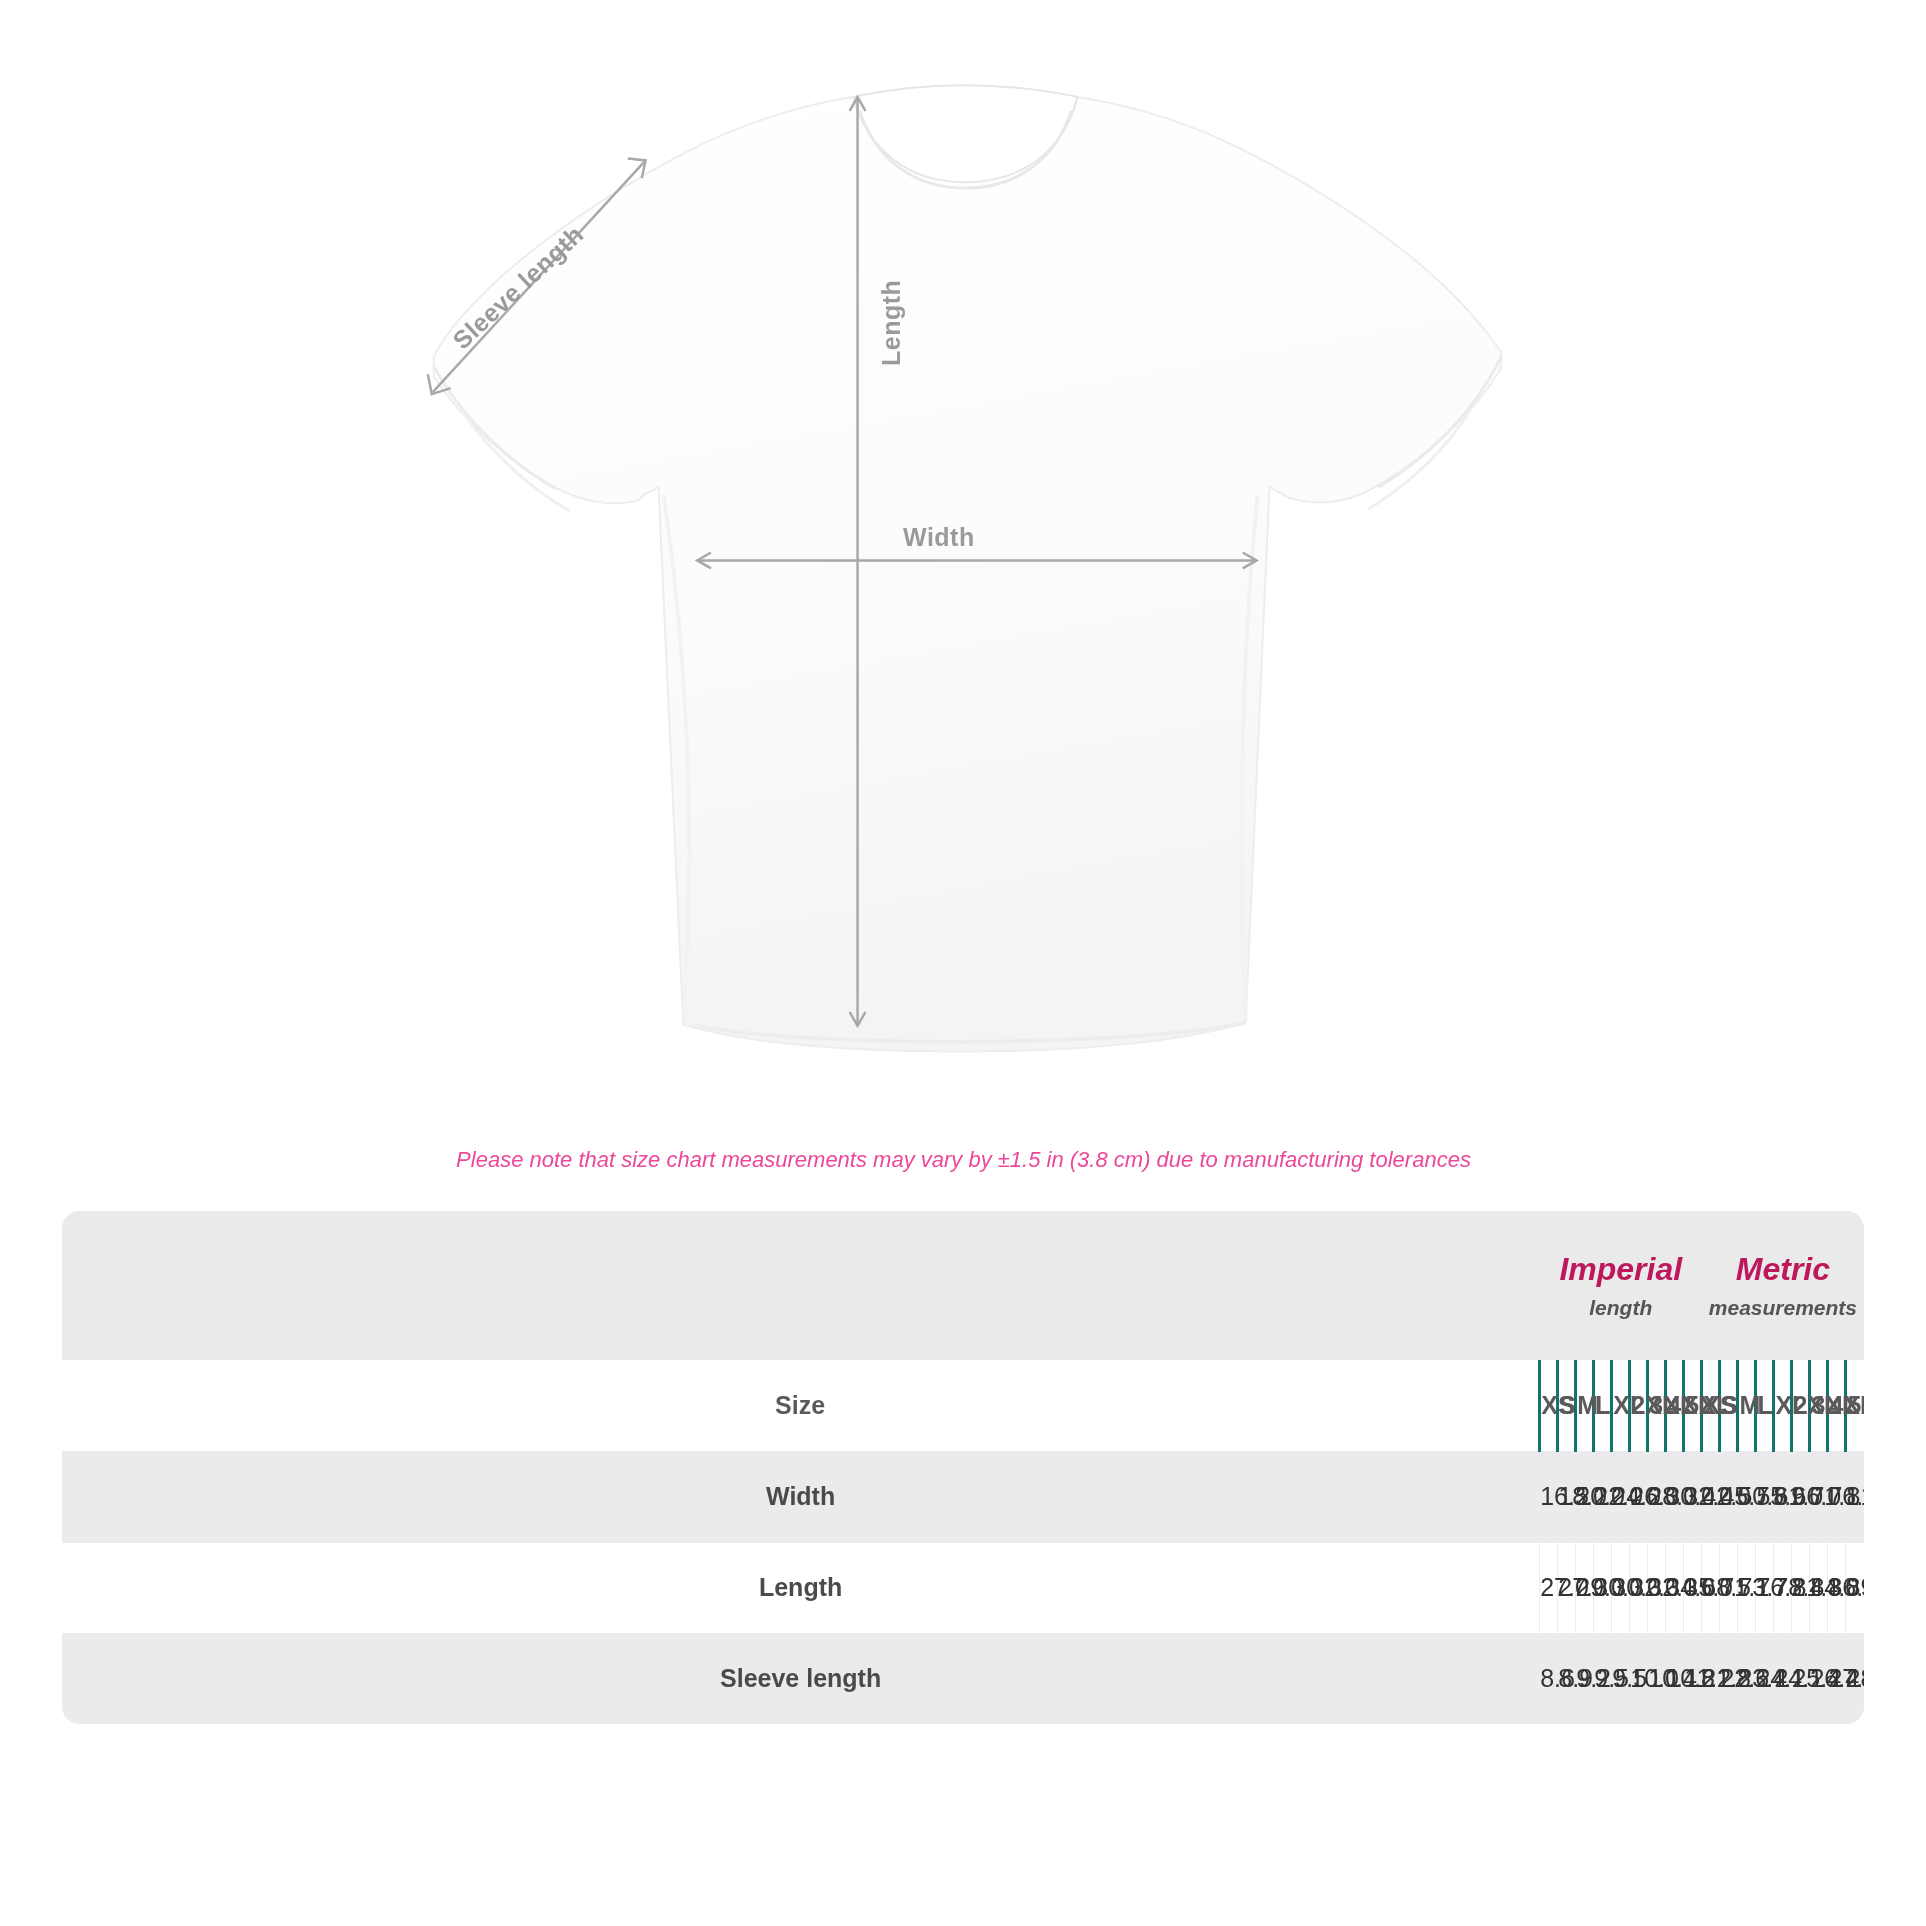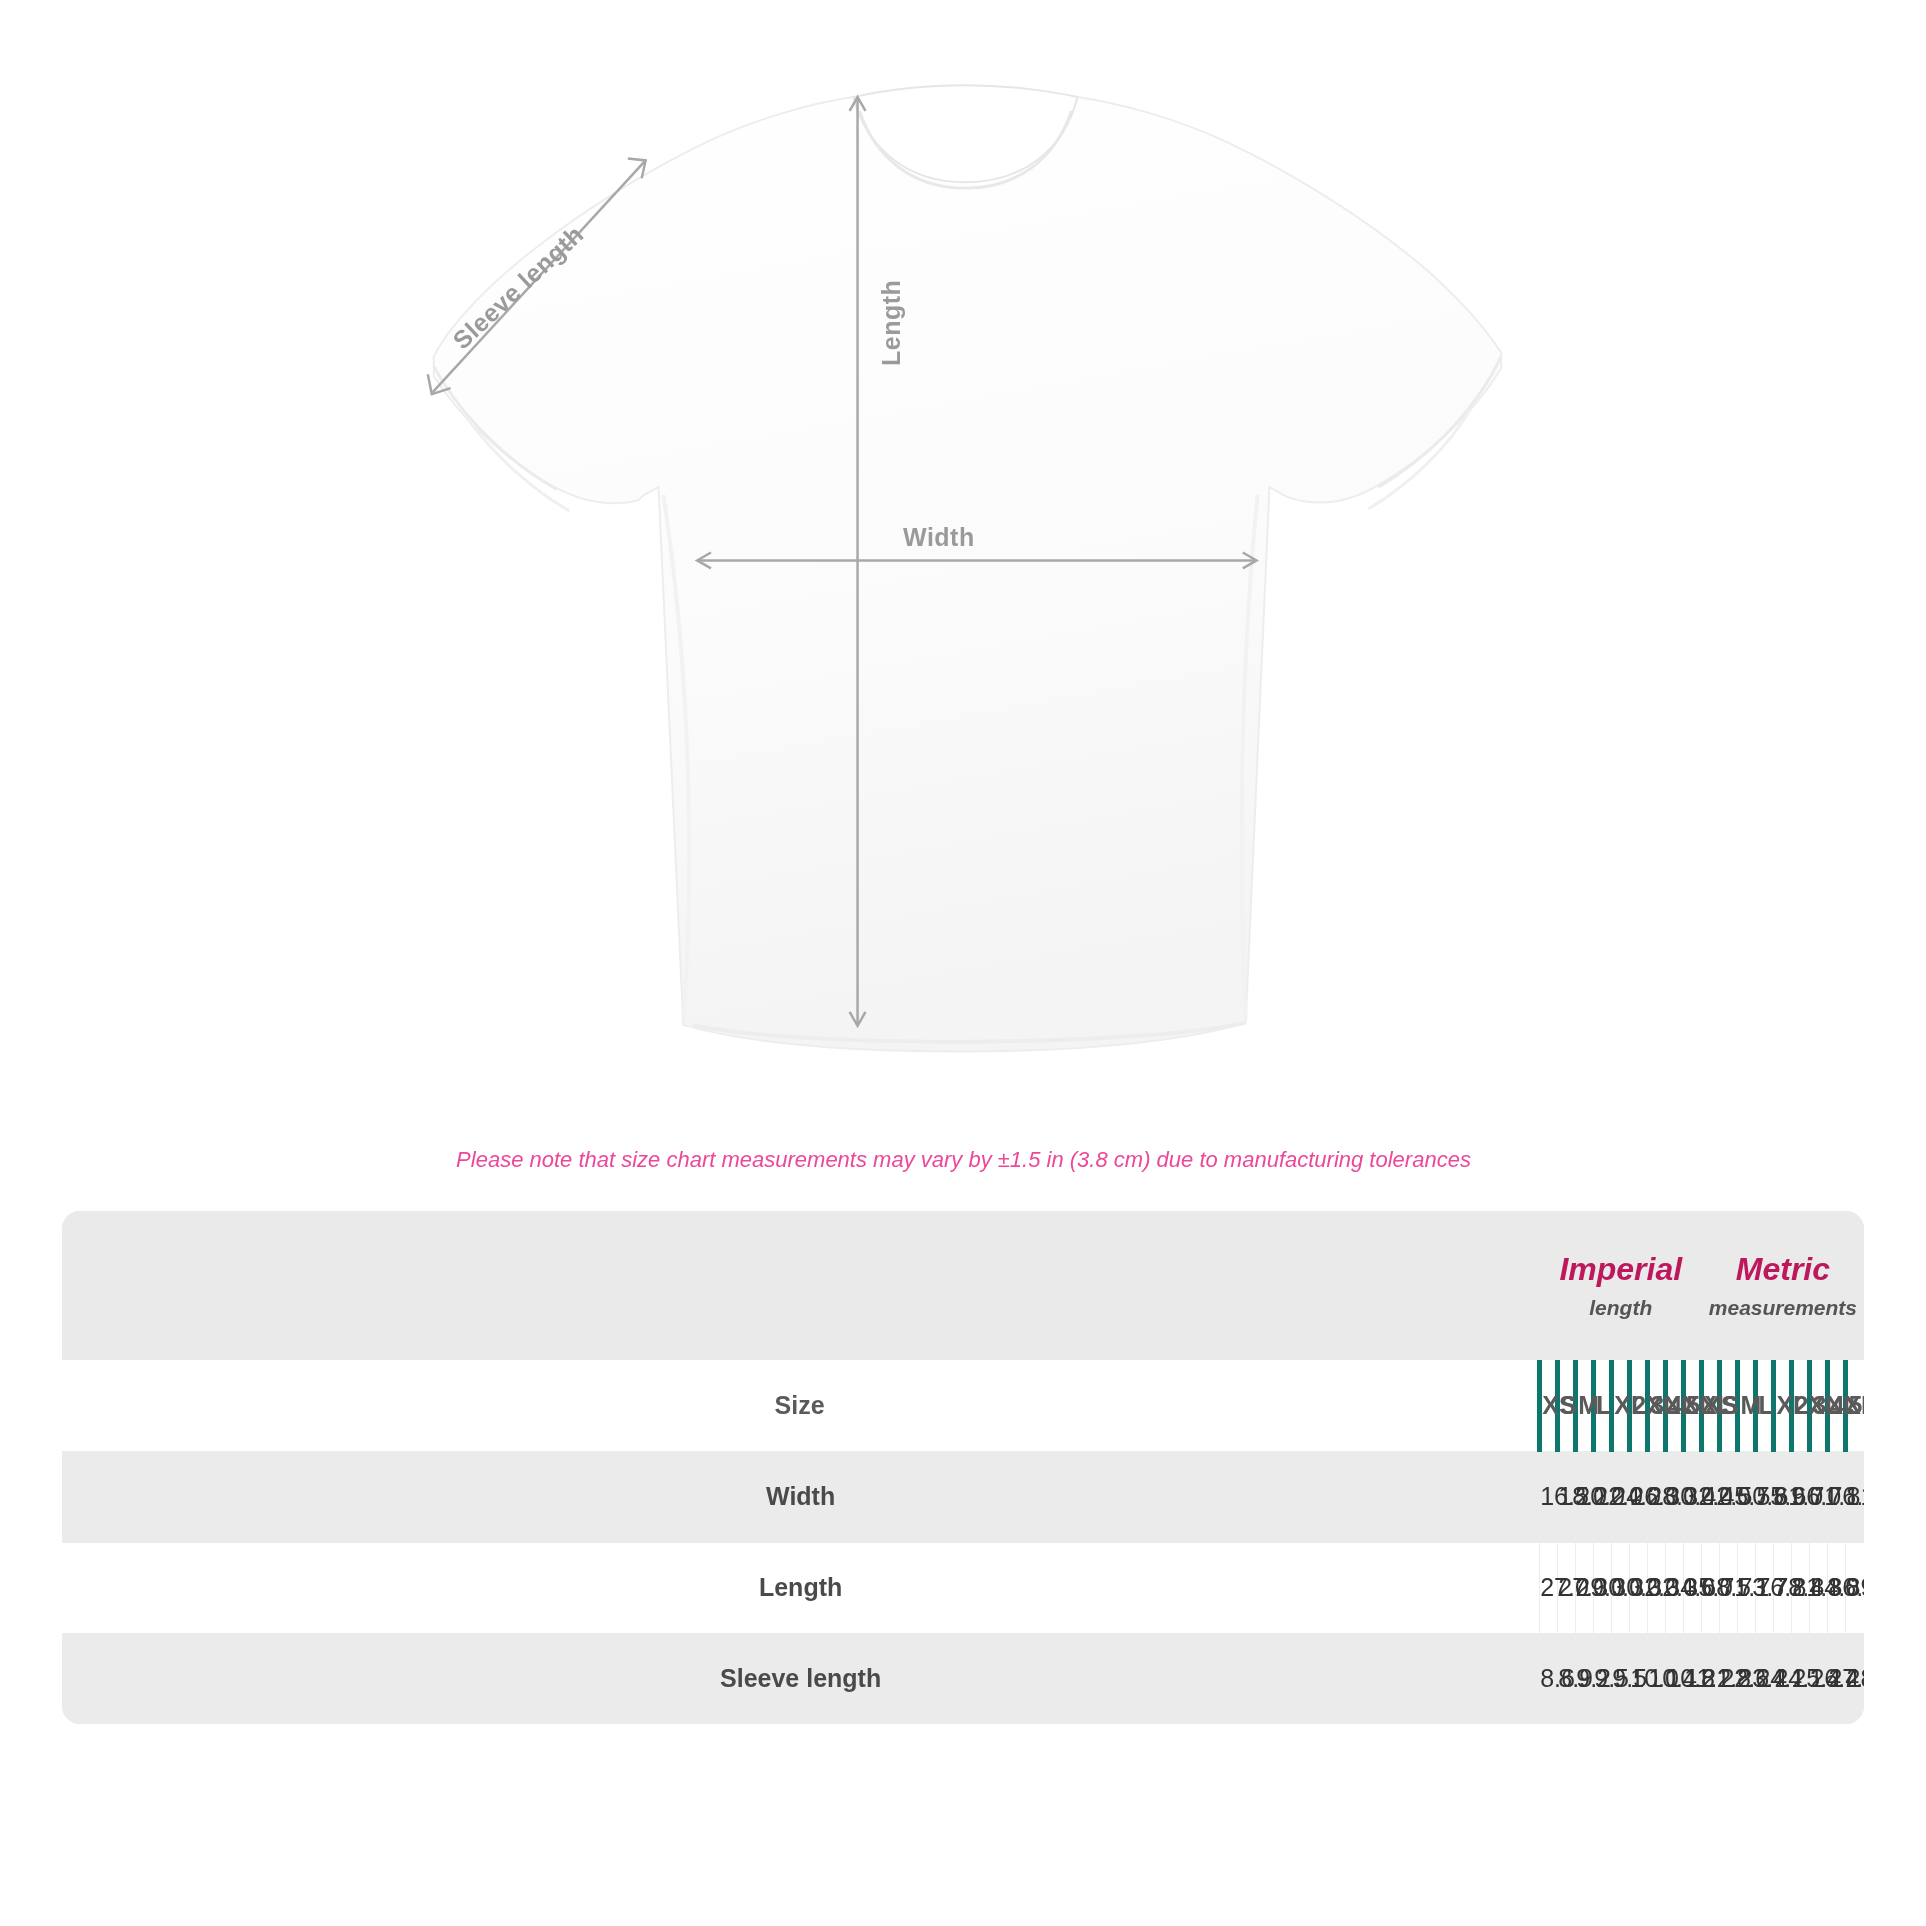--- a/index.html
+++ b/index.html
@@ -108,21 +108,21 @@
     font-style: italic;
     color: #555555;
     margin-top: 8px;
   }
   .head-row td {
     height: 91px;
     background: #ffffff;
     font-size: 25px;
     font-weight: bold;
     color: #5a5a5a;
-    border-right: 5px solid #0f766e;
+    border-right: 3px solid #0f766e;
   }
   .head-row td:last-child { border-right: none; }
   .head-row td.rowlabel { background: #ffffff; }
   .body-row td {
     height: 91px;
     font-size: 25px;
     color: #333333;
     border-right: 1px solid #ececec;
     border-top: 1px solid #ececec;
   }

